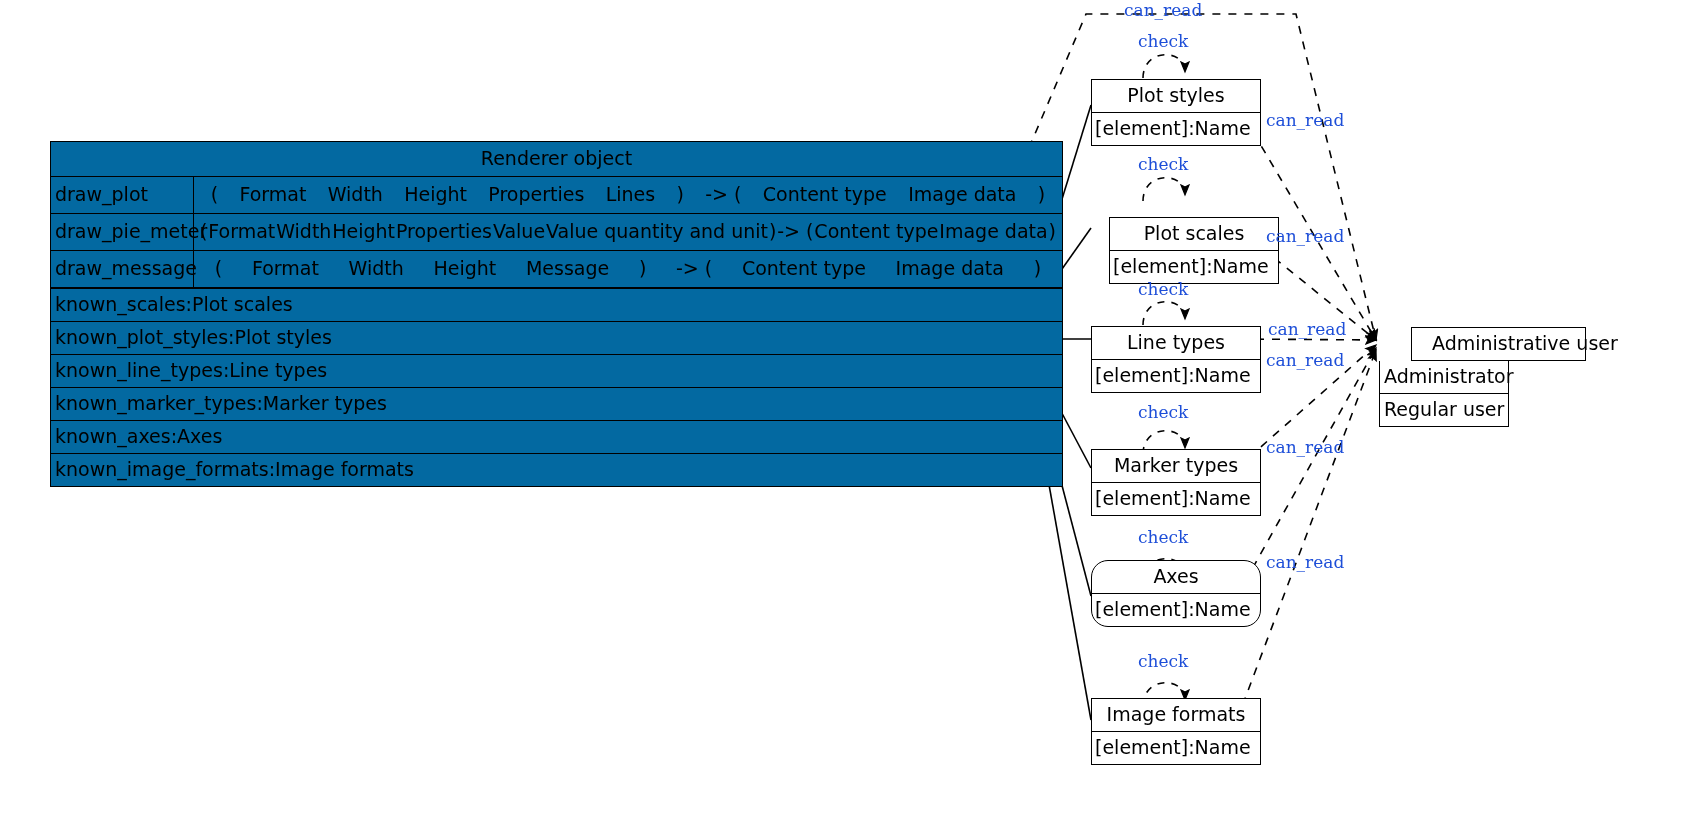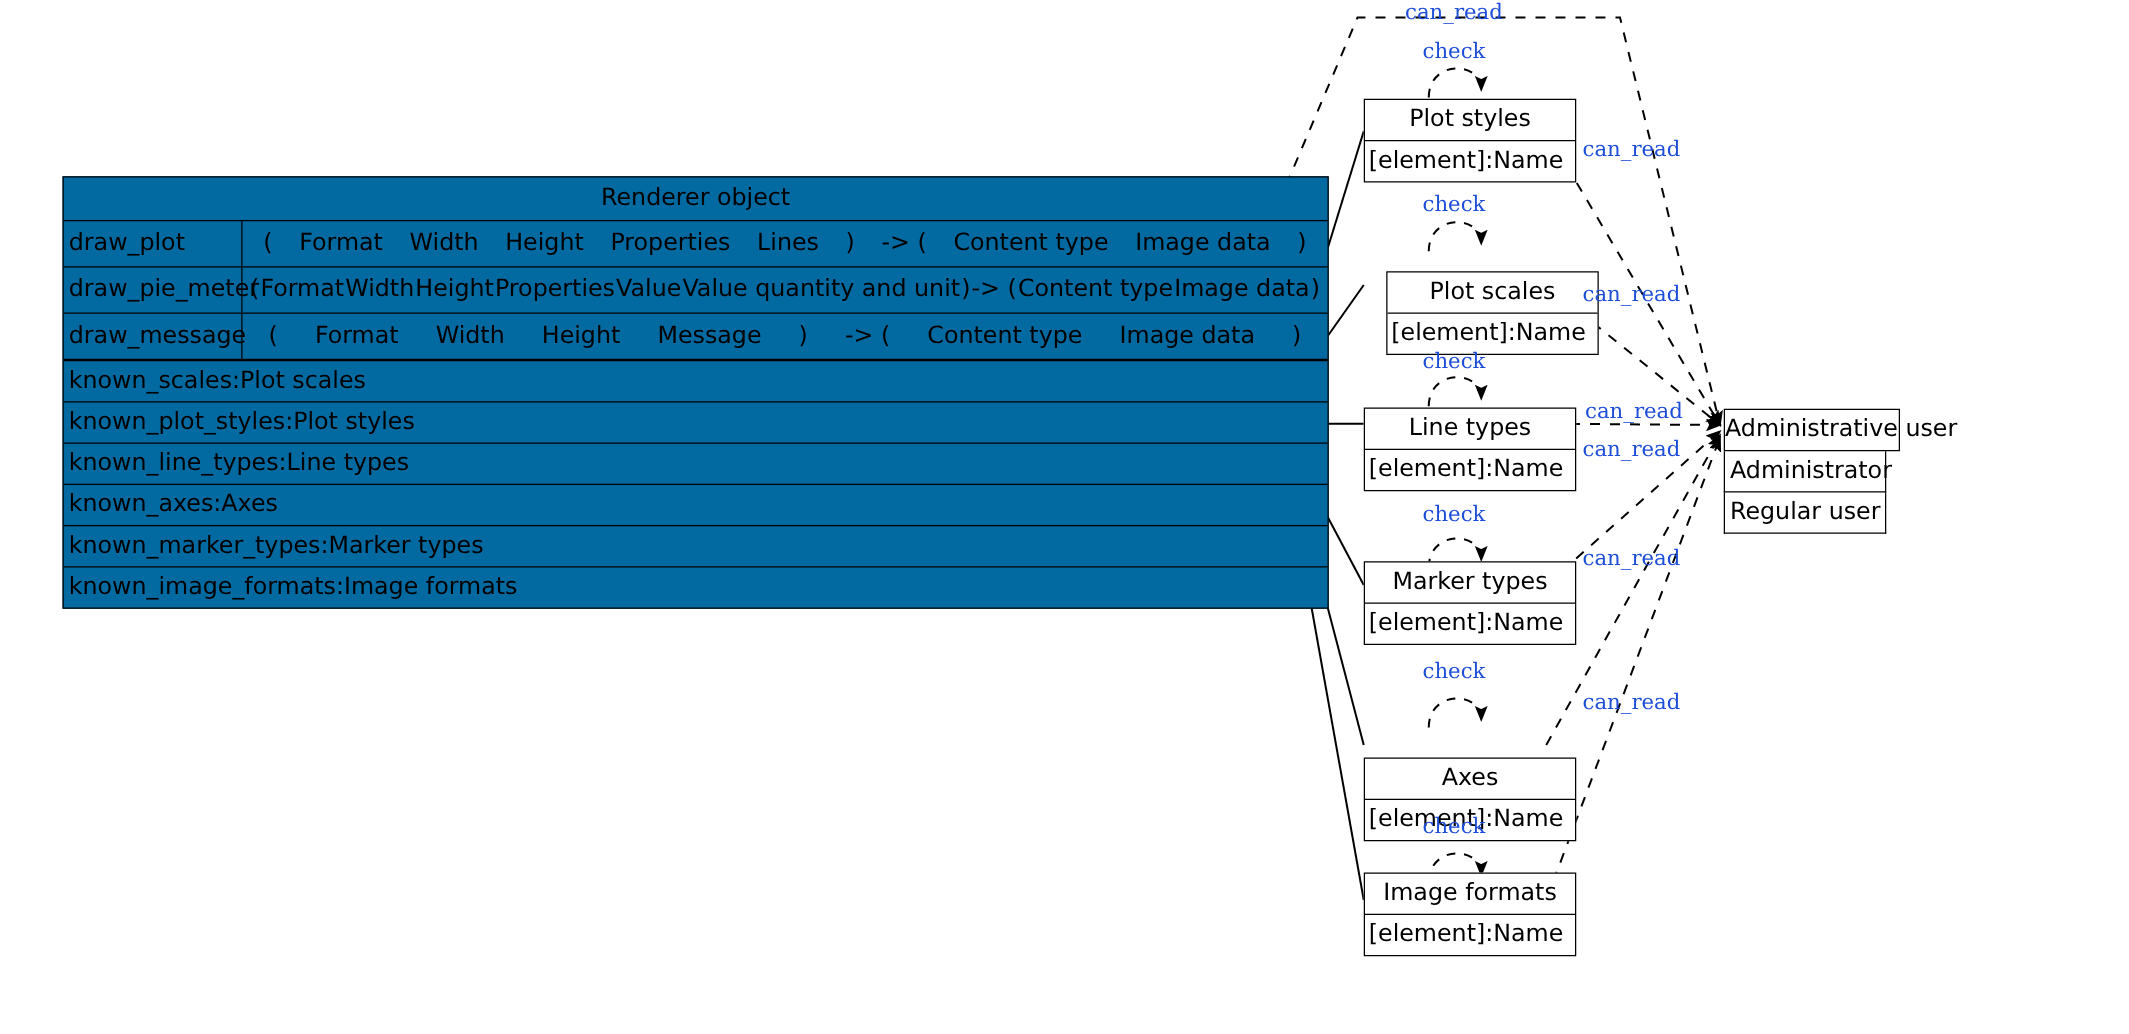--- a/index.html
+++ b/index.html
@@ -110,24 +110,25 @@
     position: absolute;
     left: 1379px;
     top: 327px;
     width: 150px;
     background: #fff;
   }
   .userbox .uhead {
     border: 1.6px solid #000;
     font-size: 19px;
     line-height: 1;
-    padding: 6px 3px 7px 0;
-    white-space: nowrap;
-    box-sizing: border-box;
-    width: 141px;
+    padding: 6px 3px 7px 20px;
+    white-space: nowrap;
+    box-sizing: border-box;
+    width: 175px;
+    margin-left: 32px;
   }
   .userbox .urow {
     border: 1.6px solid #000;
     border-top: none;
     font-size: 19px;
     line-height: 1;
     padding: 6px 3px 7px 4px;
     white-space: nowrap;
     box-sizing: border-box;
     width: 130px;
@@ -250,42 +251,42 @@
         <span class="tok">Image data</span>
         <span class="tok">)</span>
       </div>
     </div>
 
     <div class="attr-sep"></div>
 
     <div class="attr-row">known_scales:Plot scales</div>
     <div class="attr-row">known_plot_styles:Plot styles</div>
     <div class="attr-row">known_line_types:Line types</div>
+    <div class="attr-row">known_marker_types:Marker types</div>
     <div class="attr-row">known_axes:Axes</div>
-    <div class="attr-row">known_marker_types:Marker types</div>
     <div class="attr-row">known_image_formats:Image formats</div>
   </div>
 
   <div class="enumbox" style="left:1091px; top:79px;">
     <div class="ehead">Plot styles</div>
     <div class="ebody">[element]:Name</div>
   </div>
   <div class="enumbox" style="left:1109px; top:202px;margin-top:15px;">
     <div class="ehead">Plot scales</div>
     <div class="ebody">[element]:Name</div>
   </div>
   <div class="enumbox" style="left:1091px; top:326px;">
     <div class="ehead">Line types</div>
     <div class="ebody">[element]:Name</div>
   </div>
   <div class="enumbox" style="left:1091px; top:449px;">
     <div class="ehead">Marker types</div>
     <div class="ebody">[element]:Name</div>
   </div>
-  <div class="enumbox" style="left:1091px; top:606px;">
+  <div class="enumbox" style="left:1091px; top:560px;border-radius:17px;">
     <div class="ehead">Axes</div>
     <div class="ebody">[element]:Name</div>
   </div>
   <div class="enumbox" style="left:1091px; top:698px;">
     <div class="ehead">Image formats</div>
     <div class="ebody">[element]:Name</div>
   </div>
 
   <div class="userbox">
     <div class="uhead">Administrative user</div>

